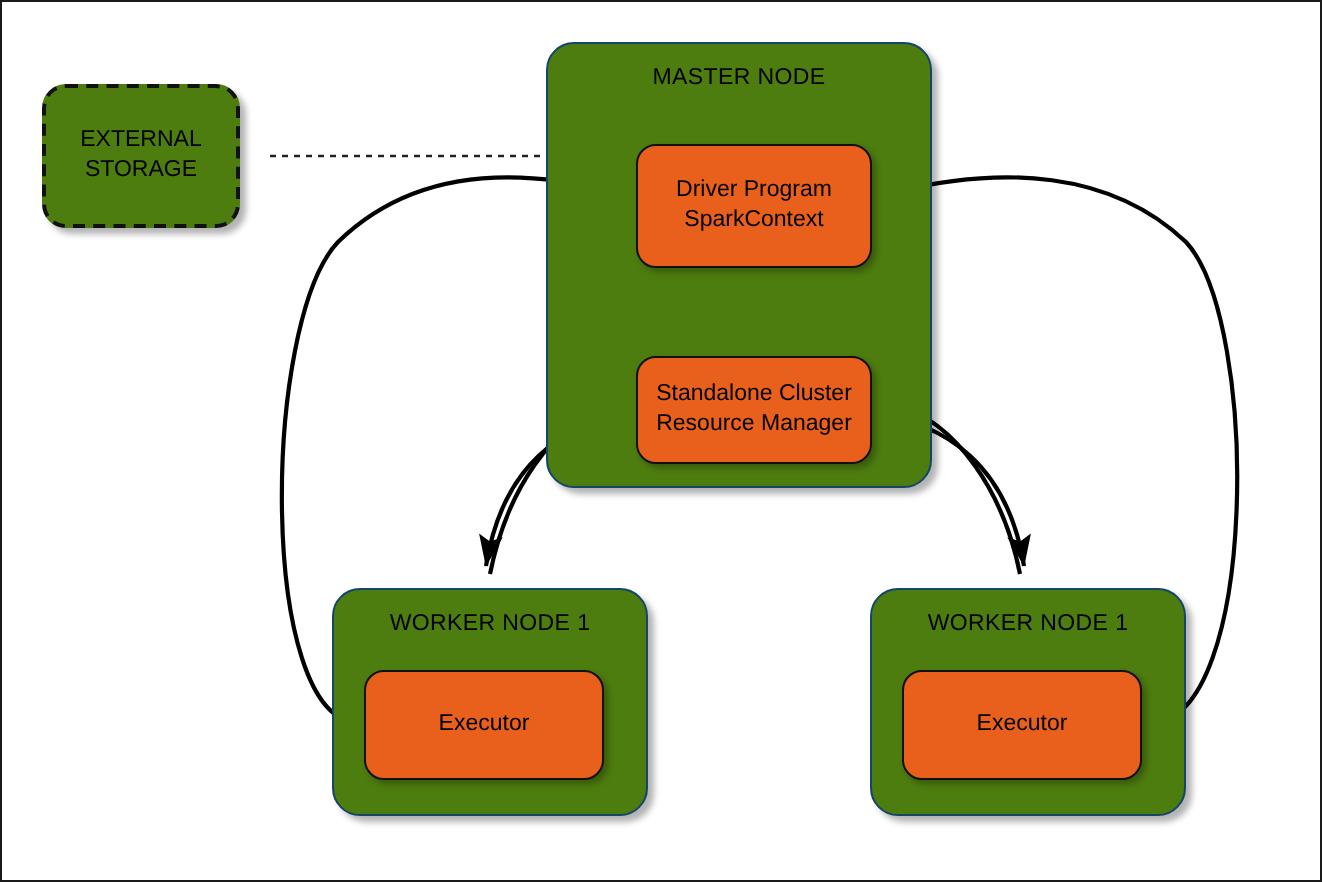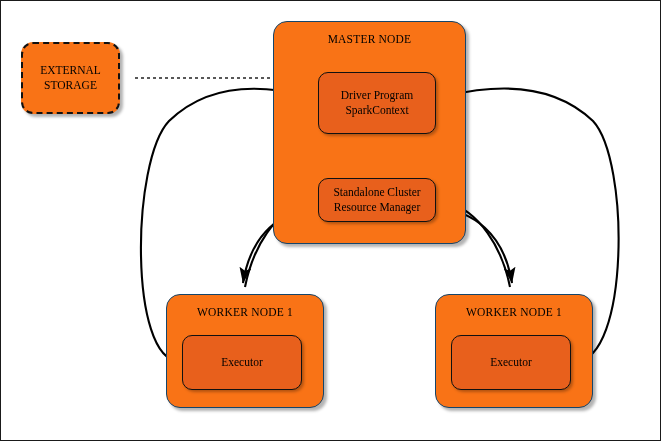--- a/index.html
+++ b/index.html
@@ -15,27 +15,26 @@
     width: 661px;
     height: 441px;
     background: #ffffff;
     border: 1px solid #1a1a1a;
     box-sizing: border-box;
     overflow: hidden;
   }
   .node {
     position: absolute;
     box-sizing: border-box;
-    background: #f97316;
+    background: #4d7c0f;
     border: 1.5px solid #14456b;
     border-radius: 14px;
     box-shadow: 3px 3px 3px rgba(0,0,0,0.30);
     color: #000000;
     text-align: center;
-    font-family: Liberation Serif, serif;
   }
   .node.dashed {
     border: 2px dashed #111111;
     border-radius: 12px;
   }
   .node-title {
     position: absolute;
     left: 0;
     right: 0;
     top: 10px;
@@ -117,21 +116,21 @@
     <div class="storage-label">EXTERNAL
 STORAGE</div>
   </div>
 
   <div class="node" style="left:272px; top:20px; width:193px; height:223px;">
     <div class="node-title">MASTER NODE</div>
 
     <div class="inner two-line" style="left:44px; top:50px; width:118px; height:62px;">Driver Program
 SparkContext</div>
 
-    <div class="inner two-line" style="left:44px; top:156px; width:118px; height:44px;">Standalone Cluster
+    <div class="inner two-line" style="left:44px; top:156px; width:118px; height:54px;">Standalone Cluster
 Resource Manager</div>
   </div>
 
   <div class="node" style="left:165px; top:293px; width:158px; height:114px;">
     <div class="node-title">WORKER NODE 1</div>
 
     <div class="inner" style="left:15px; top:40px; width:120px; height:55px;">Executor</div>
   </div>
 
   <div class="node" style="left:434px; top:293px; width:158px; height:114px;">

